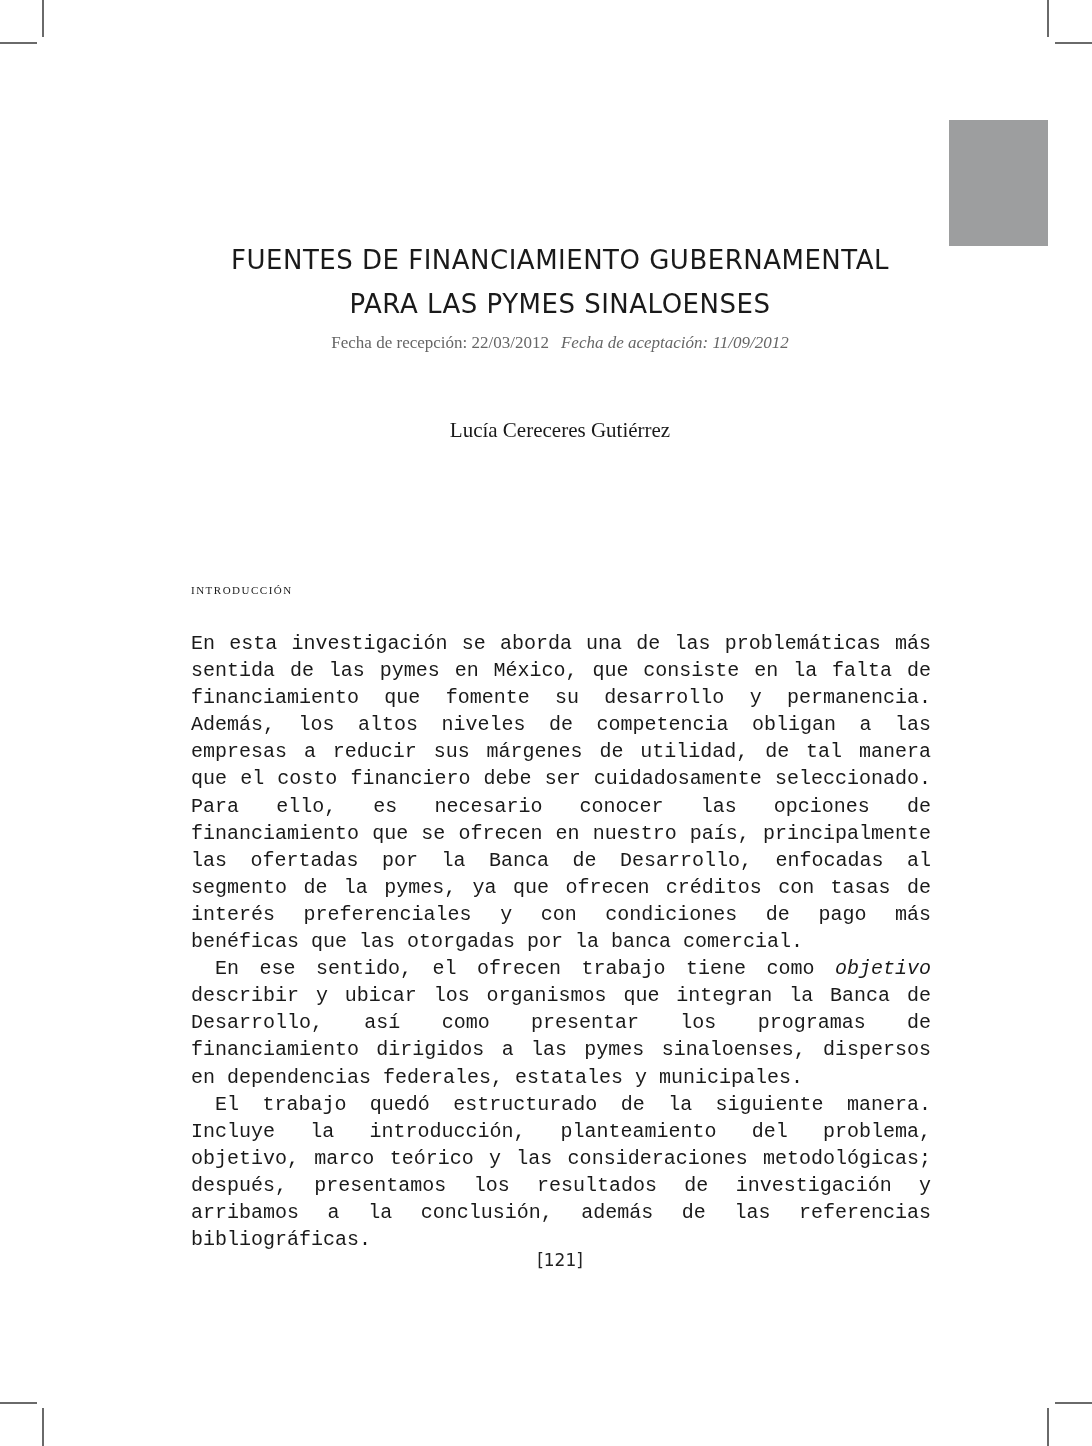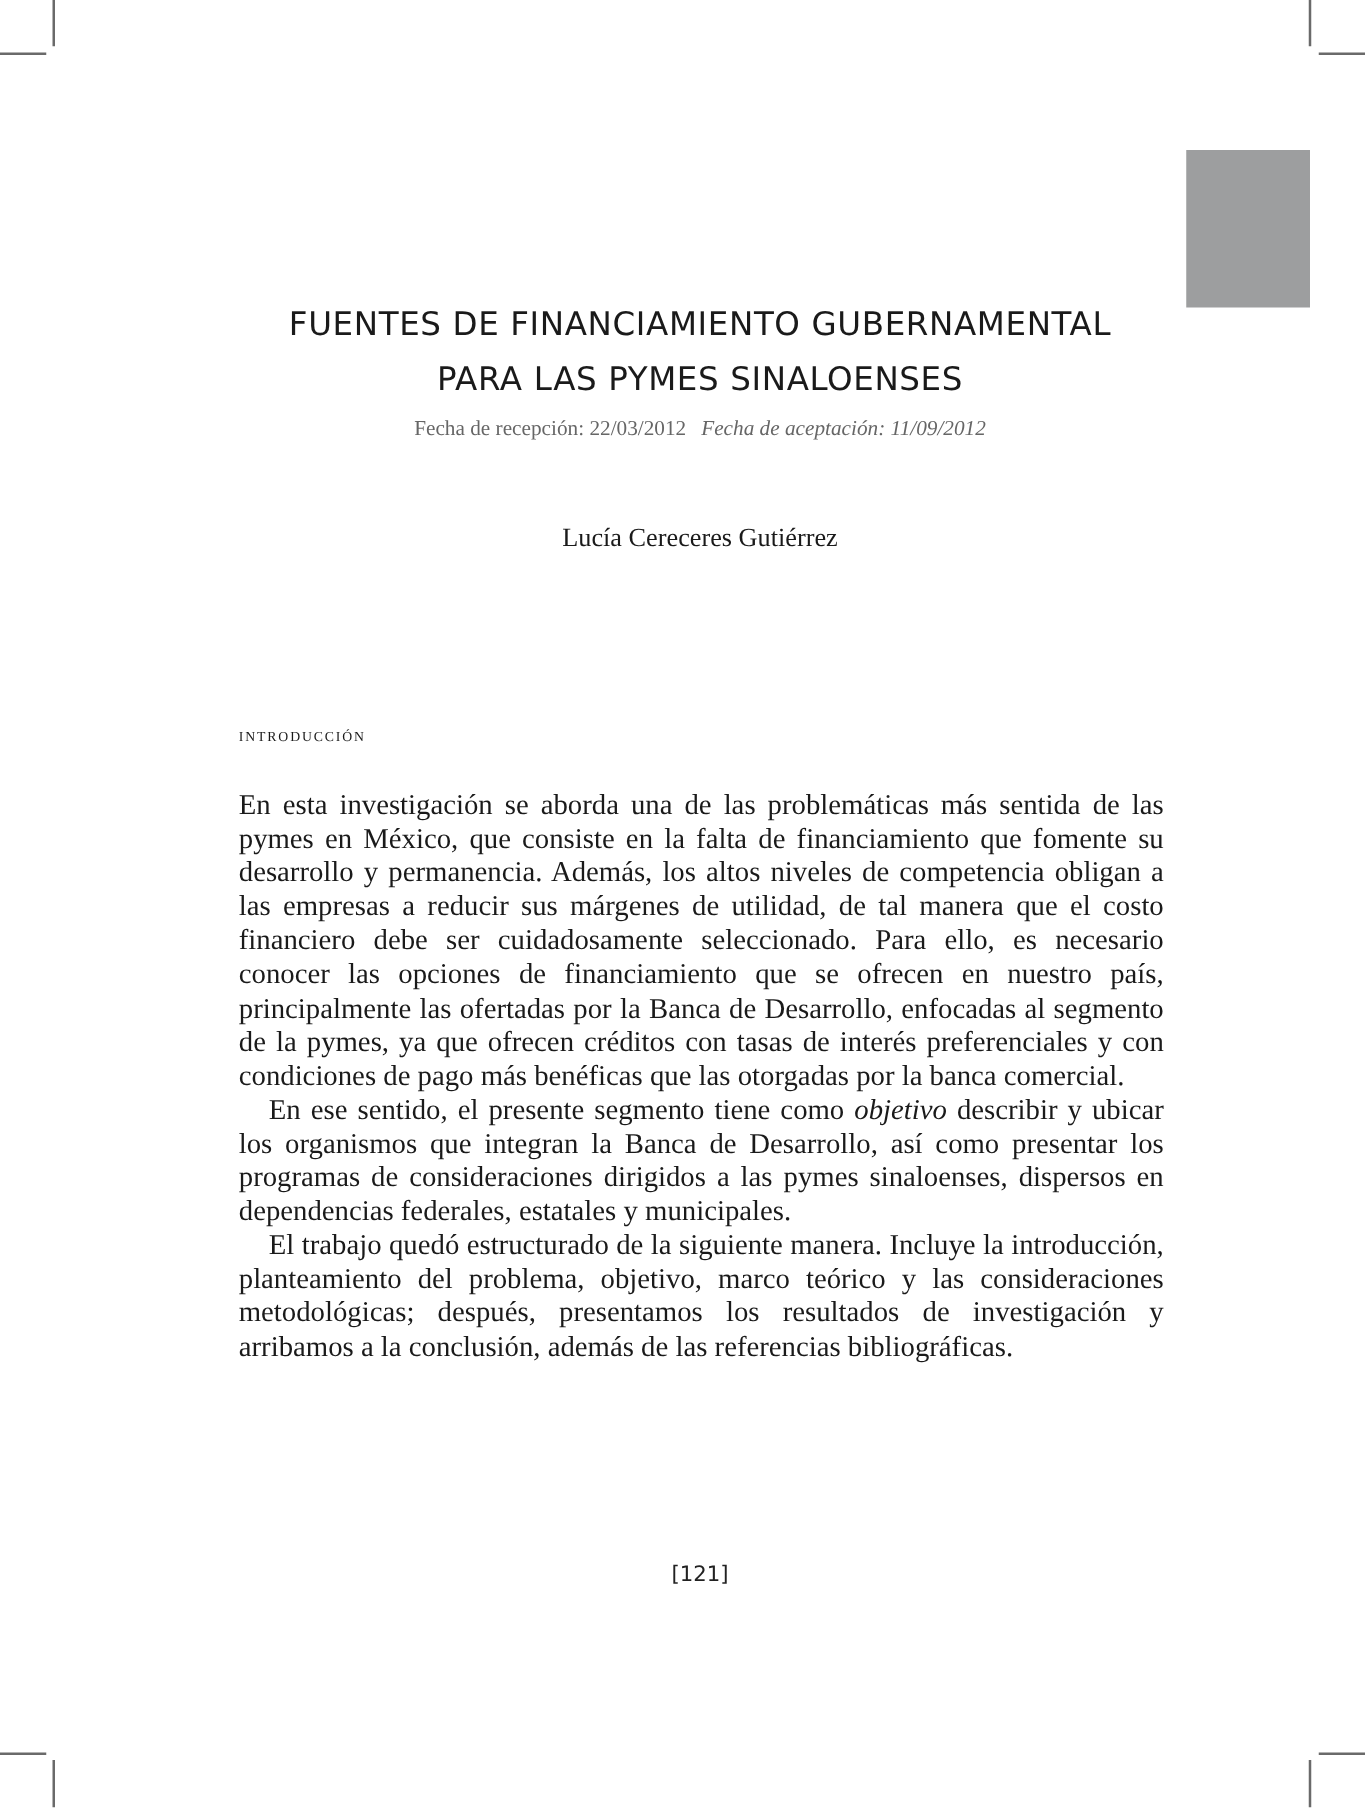--- a/index.html
+++ b/index.html
@@ -10,22 +10,22 @@
   .title { position:absolute; left:0; width:1120px; top:238px; text-align:center;
            font-family:"DejaVu Sans","Liberation Sans",sans-serif; font-weight:normal;
            font-size:26px; letter-spacing:0.5px; line-height:44px; color:#1a1a1a; margin:0; }
   .title span { display:block; }
   .dates { position:absolute; left:0; width:1120px; top:333px; text-align:center;
            font-size:17px; color:#666; }
   .dates span + span { margin-left:12px;font-style:italic; }
   .author { position:absolute; left:0; width:1120px; top:418px; text-align:center; font-size:21px; color:#1a1a1a; }
   .section-head { position:absolute; left:191px; top:581px; font-size:15px; letter-spacing:1.5px;
                   font-variant:small-caps; text-transform:lowercase; color:#1a1a1a; }
-  .body { position:absolute; left:191px; top:630px; width:740px; font-size:23px; line-height:27.1px;
-          text-align:justify; color:#1a1a1a; }
+  .body { position:absolute; left:191px; top:630px; width:740px; font-size:20px; line-height:27.1px;
+          text-align:justify; color:#1a1a1a;font-family:Liberation Mono, monospace; }
   .body p { margin:0; }
   .body p.indent { text-indent:24px; }
   .page-num { position:absolute; left:0; width:1120px; top:1250px; text-align:center;
               font-family:"DejaVu Sans","Liberation Sans",sans-serif; font-size:17px; color:#222; }
 </style>
 </head>
 <body>
 
 <div class="crop" style="left:42px;top:0;width:2px;height:37px;"></div>
 <div class="crop" style="left:0;top:42px;width:37px;height:2px;"></div>
@@ -46,17 +46,17 @@
 <div class="dates">
   <span>Fecha de recepción: 22/03/2012</span><span>Fecha de aceptación: 11/09/2012</span>
 </div>
 
 <div class="author">Lucía Cereceres Gutiérrez</div>
 
 <div class="section-head">introducción</div>
 
 <div class="body">
   <p>En esta investigación se aborda una de las problemáticas más sentida de las pymes en México, que consiste en la falta de financiamiento que fomente su desarrollo y permanencia. Además, los altos niveles de competencia obligan a las empresas a reducir sus márgenes de utilidad, de tal manera que el costo financiero debe ser cuidadosamente seleccionado. Para ello, es necesario conocer las opciones de financiamiento que se ofrecen en nuestro país, principalmente las ofertadas por la Banca de Desarrollo, enfocadas al segmento de la pymes, ya que ofrecen créditos con tasas de interés preferenciales y con condiciones de pago más benéficas que las otorgadas por la banca comercial.</p>
-  <p class="indent"><span>En ese sentido, el presente segmento tiene como </span><em>objetivo</em><span> describir y ubicar los organismos que integran la Banca de Desarrollo, así como presentar los programas de consideraciones dirigidos a las pymes sinaloenses, dispersos en dependencias federales, estatales y municipales.</span></p>
+  <p class="indent"><span>En ese sentido, el ofrecen trabajo tiene como </span><em>objetivo</em><span> describir y ubicar los organismos que integran la Banca de Desarrollo, así como presentar los programas de financiamiento dirigidos a las pymes sinaloenses, dispersos en dependencias federales, estatales y municipales.</span></p>
   <p class="indent">El trabajo quedó estructurado de la siguiente manera. Incluye la introducción, planteamiento del problema, objetivo, marco teórico y las consideraciones metodológicas; después, presentamos los resultados de investigación y arribamos a la conclusión, además de las referencias bibliográficas.</p>
 </div>
 
 <div class="page-num">[121]</div>
 
 </body></html>

